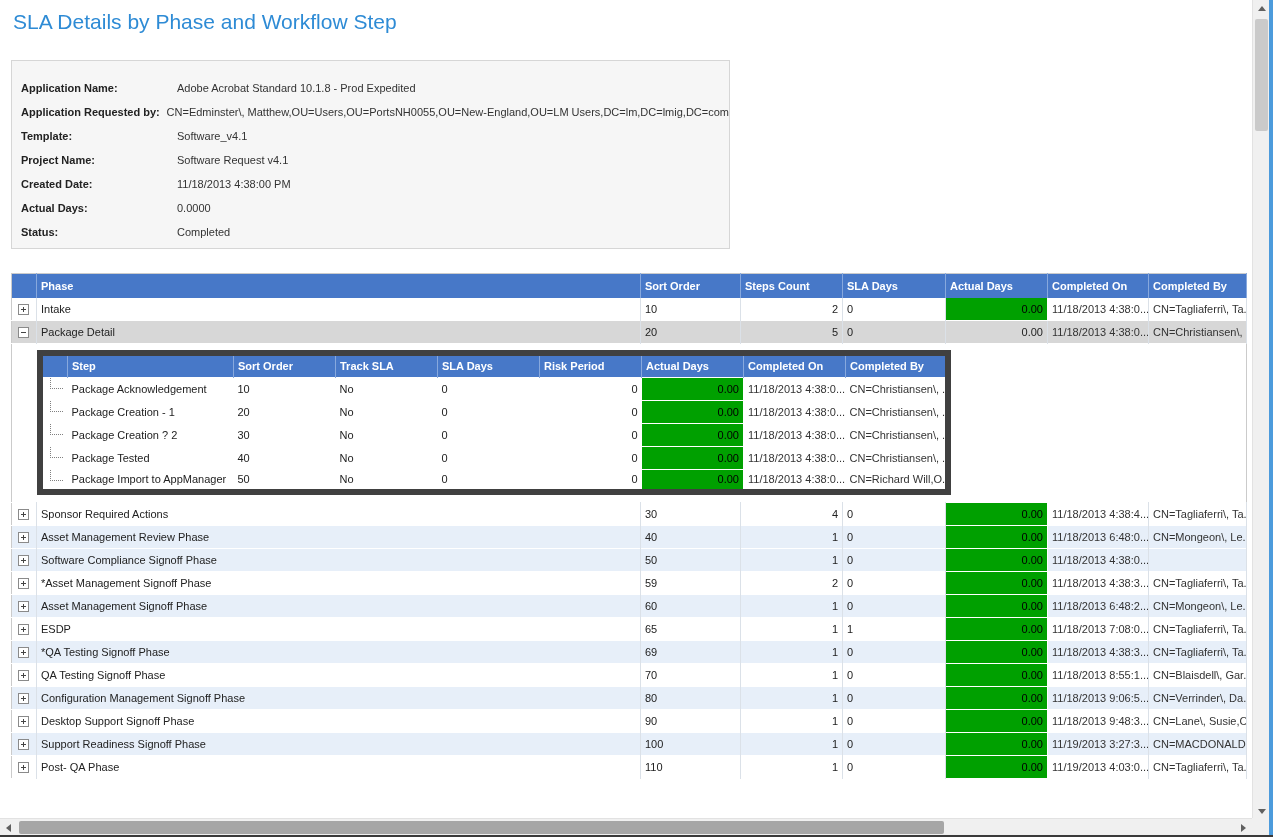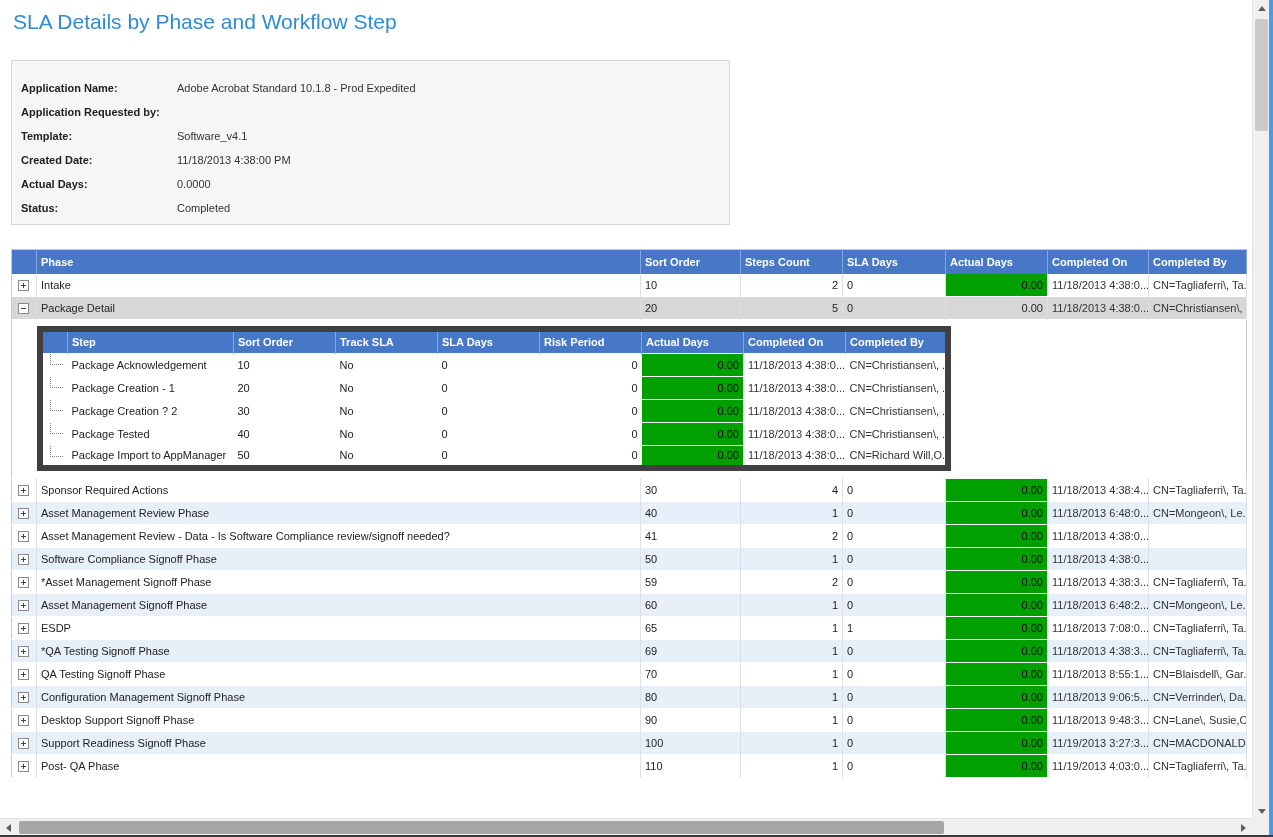--- a/index.html
+++ b/index.html
@@ -68,24 +68,29 @@
     <h1 class="title">SLA Details by Phase and Workflow Step</h1>
 
     <div class="info-box">
       <div>
           <div class="info-row">
             <div class="info-label">Application Name:</div>
             <div class="info-value">Adobe Acrobat Standard 10.1.8 - Prod Expedited</div>
           </div>
           <div class="info-row">
             <div class="info-label">Application Requested by:</div>
+            <div class="info-value">CN=Edminster\, Matthew,OU=Users,OU=PortsNH0055,OU=New-England,OU=LM Users,DC=lm,DC=lmig,DC=com</div>
           </div>
           <div class="info-row">
             <div class="info-label">Template:</div>
             <div class="info-value">Software_v4.1</div>
+          </div>
+          <div class="info-row">
+            <div class="info-label">Project Name:</div>
+            <div class="info-value">Software Request v4.1</div>
           </div>
           <div class="info-row">
             <div class="info-label">Created Date:</div>
             <div class="info-value">11/18/2013 4:38:00 PM</div>
           </div>
           <div class="info-row">
             <div class="info-label">Actual Days:</div>
             <div class="info-value">0.0000</div>
           </div>
           <div class="info-row">
@@ -250,30 +255,20 @@
           <tr class="stripe">
             <td class="toggle-cell"><span class="toggle"></span></td>
             <td class="cell phase">Asset Management Review Phase</td>
             <td class="cell">40</td>
             <td class="cell num">1</td>
             <td class="cell">0</td>
             <td class="cell actual green">0.00</td>
             <td class="cell trunc">11/18/2013 6:48:0...</td>
             <td class="cell trunc">CN=Mongeon\, Le...</td>
           </tr>
-          <tr>
-            <td class="toggle-cell"><span class="toggle"></span></td>
-            <td class="cell phase">Asset Management Review - Data - Is Software Compliance review/signoff needed?</td>
-            <td class="cell">41</td>
-            <td class="cell num">2</td>
-            <td class="cell">0</td>
-            <td class="cell actual green">0.00</td>
-            <td class="cell trunc">11/18/2013 4:38:0...</td>
-            <td class="cell trunc"></td>
-          </tr>
           <tr class="stripe">
             <td class="toggle-cell"><span class="toggle"></span></td>
             <td class="cell phase">Software Compliance Signoff Phase</td>
             <td class="cell">50</td>
             <td class="cell num">1</td>
             <td class="cell">0</td>
             <td class="cell actual green">0.00</td>
             <td class="cell trunc">11/18/2013 4:38:0...</td>
             <td class="cell trunc"></td>
           </tr>

